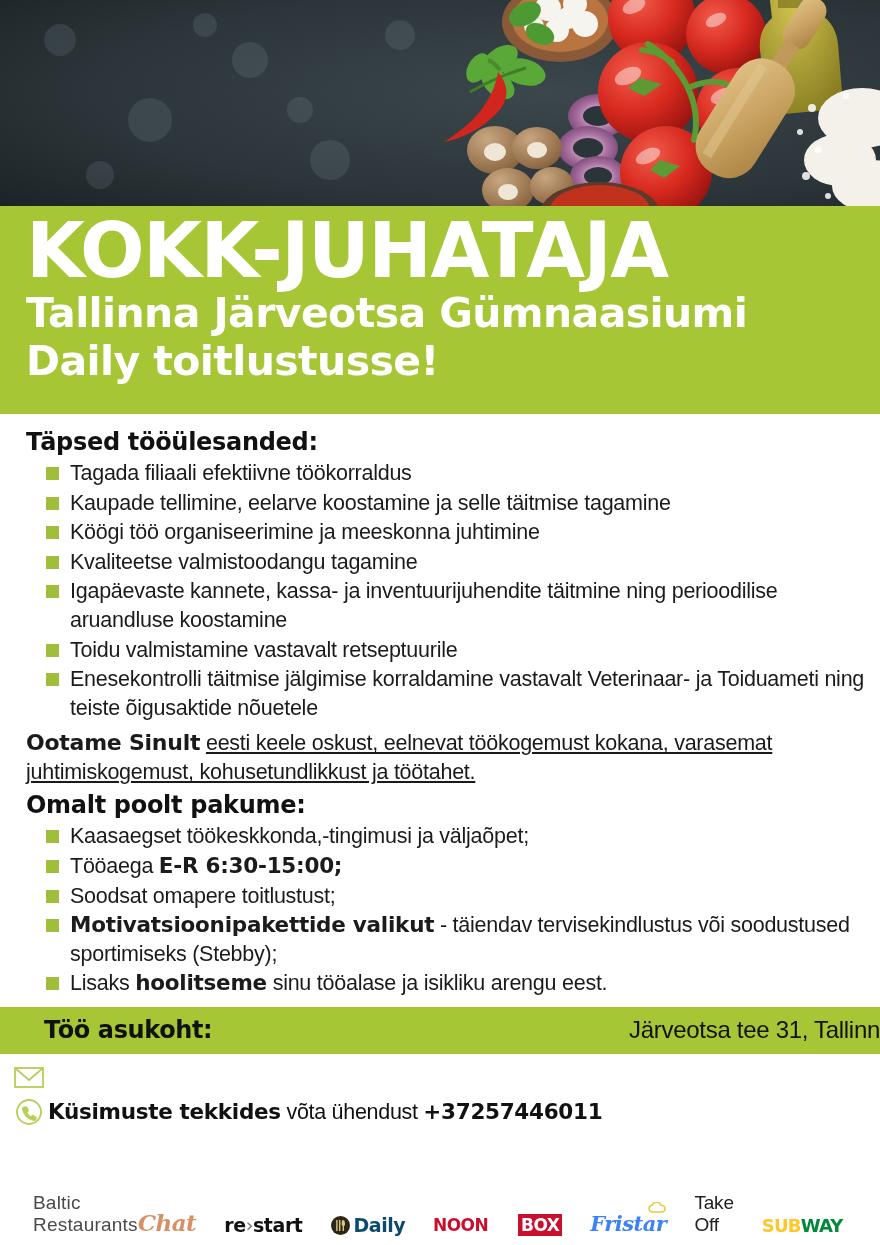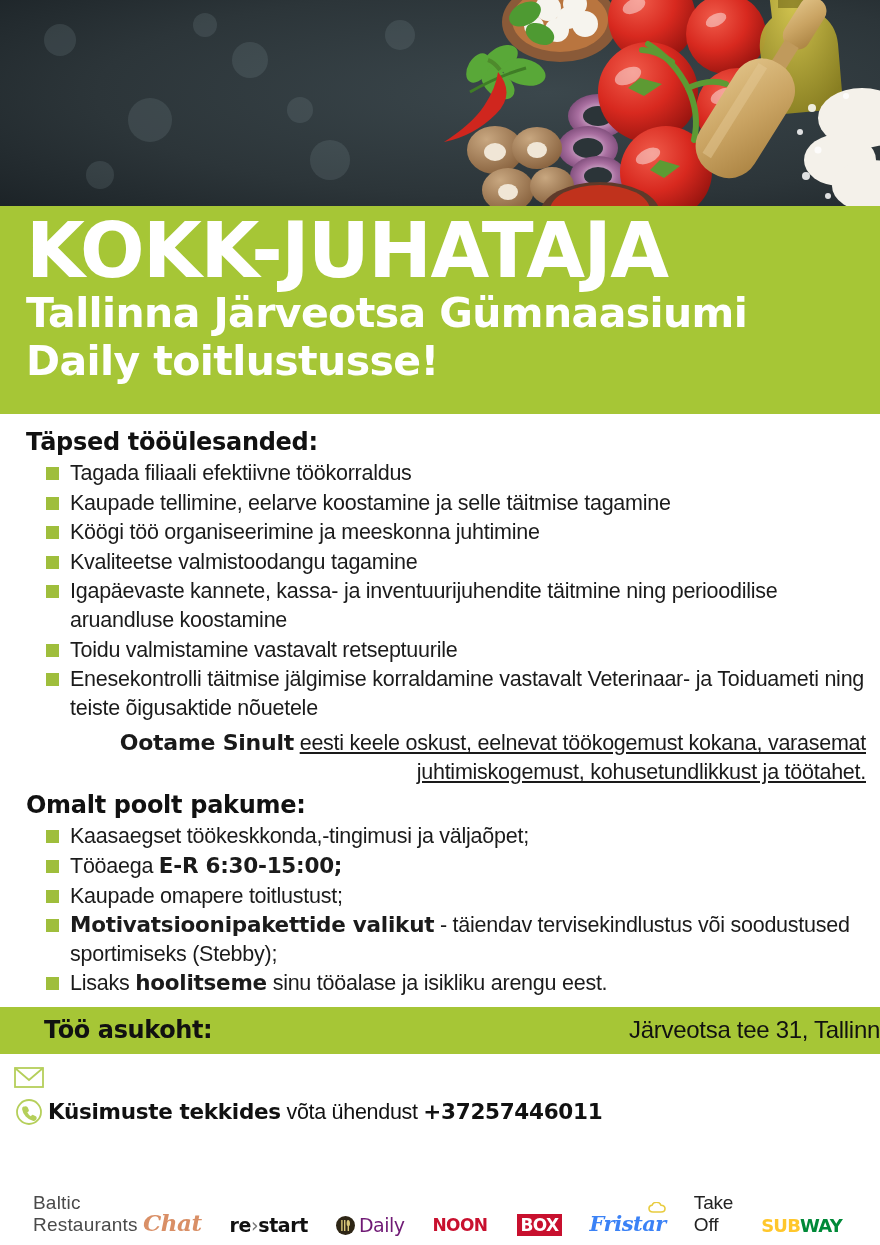--- a/index.html
+++ b/index.html
@@ -73,21 +73,20 @@
     background:#9fbe3c;
   }
   ul.blist li b { font-family:"DejaVu Sans", sans-serif; font-weight:700; }
 
   
   .expect {
     font-size:21.5px;
     line-height:1.35;
     margin:6px 0 1px 0;
     letter-spacing:-0.25px;
-    text-align:right;
   }
   .expect .lead {
     font-family:"DejaVu Sans", sans-serif;
     font-weight:700;
     font-size:22px;
   }
   .expect .ul { text-decoration:underline; text-underline-offset:2px; }
 
   
   .loc-bar {
@@ -134,22 +133,22 @@
   .logo { display:flex; align-items:center; }
 
   .lg-chat { font-family:"DejaVu Serif", serif; font-style:italic; font-weight:700;
              font-size:23px; color:#d98f66; letter-spacing:-0.5px; }
   .lg-restart { font-family:"DejaVu Sans", sans-serif; font-weight:700; font-size:19px; color:#111; letter-spacing:-0.4px; }
   .lg-restart i { color:#7a7a7a; font-style:normal; font-weight:400; }
 
   .lg-daily { display:flex; align-items:center; gap:4px; }
   .daily-dot { width:19px; height:19px; border-radius:50%; background:#2e2616;
                display:flex; align-items:center; justify-content:center; }
-  .daily-word { font-family:"DejaVu Sans", sans-serif; font-weight:400; font-size:19px;
-                color:#701a75; letter-spacing:-0.5px; }
+  .daily-word { font-family:"DejaVu Sans", sans-serif; font-weight:700; font-size:19px;
+                color:#0c4a6e; letter-spacing:-0.5px; }
 
   .lg-noon { display:flex; align-items:center;gap:28px; }
   .noon-a { font-family:"DejaVu Sans", sans-serif; font-weight:700; font-size:17px;
             color:#c8102e; letter-spacing:-0.6px; }
   .noon-b { font-family:"DejaVu Sans", sans-serif; font-weight:700; font-size:17px;
             color:#fff; background:#c8102e; padding:1px 3px; margin-left:2px; letter-spacing:-0.6px; }
 
   .lg-fristar { position:relative; }
   .fristar-word { font-family:"DejaVu Serif", serif; font-style:italic; font-weight:700;
                   font-size:21px; color:#3b82f6; letter-spacing:-0.5px; }
@@ -335,21 +334,21 @@
 
     <div class="sec-head">Omalt poolt pakume:</div>
     <ul class="blist">
       <li>
         <span>Kaasaegset töökeskkonda,-tingimusi ja väljaõpet;</span><b></b><span></span>
       </li>
       <li>
         <span>Tööaega </span><b>E-R 6:30-15:00;</b><span></span>
       </li>
       <li>
-        <span>Kaupade omapere toitlustust;</span><b></b><span></span>
+        <span>Soodsat omapere toitlustust;</span><b></b><span></span>
       </li>
       <li>
         <span></span><b>Motivatsioonipakettide valikut</b><span> - täiendav tervisekindlustus või soodustused sportimiseks (Stebby);</span>
       </li>
       <li>
         <span>Lisaks </span><b>hoolitseme</b><span> sinu tööalase ja isikliku arengu eest.</span>
       </li>
     </ul>
   </div>
 

